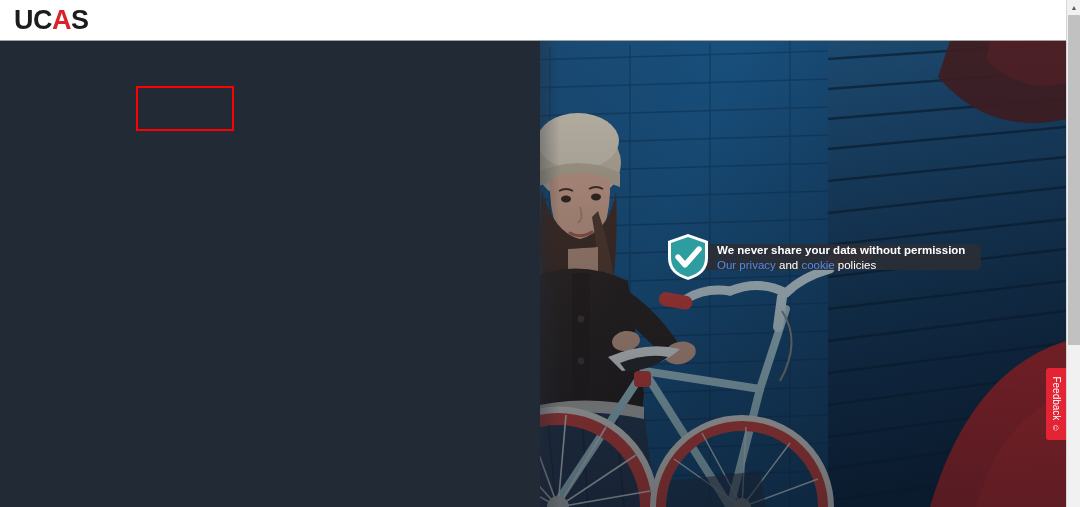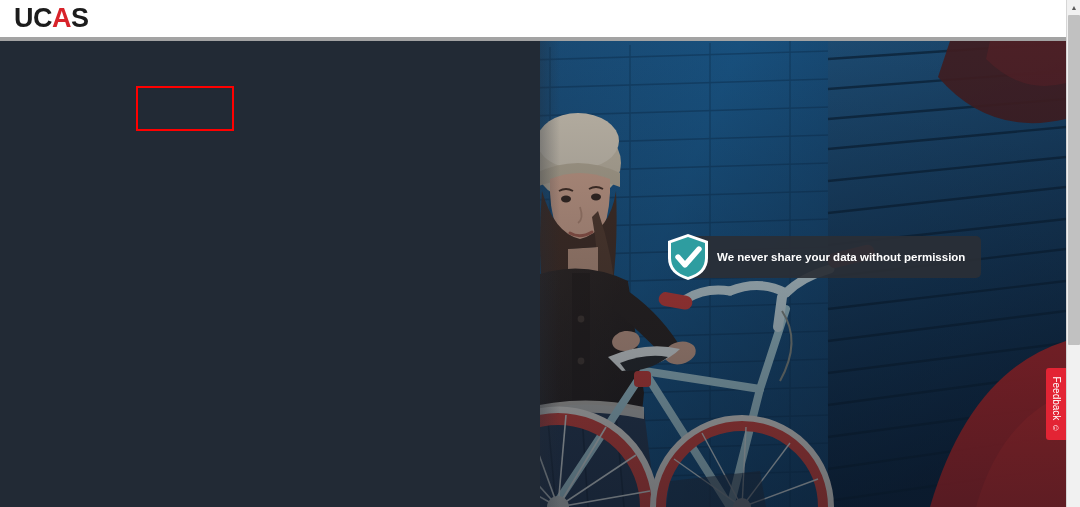--- a/index.html
+++ b/index.html
@@ -7,21 +7,21 @@
   body {
     font-family:"Liberation Sans", sans-serif;
     background:#222a35;
     position:relative;
   }
 
   
   .header {
     position:absolute; top:0; left:0; width:1066px; height:41px;
     background:#ffffff; display:flex; align-items:center;
-    border-bottom:4px solid #a3a3a3;
+    border-bottom:1px solid #a3a3a3;
   }
   .logo {
     margin-left:14px; font-size:27px; font-weight:700; letter-spacing:-0.5px;
     color:#1c1c1c; line-height:1; display:flex; align-items:baseline;
     font-family:"Liberation Sans", sans-serif;
   }
   .logo .chev { color:#d8232a; }
 
   .nav { margin-left:auto; display:flex; align-items:center; gap:0; padding-right:10px; }
   .nav-item {
@@ -110,21 +110,21 @@
   }
 
   
   .privacy {
     position:absolute; left:665px; top:232px; z-index:6;
     display:flex; align-items:center;
   }
   .shield { width:46px; height:50px; flex:none; z-index:2; }
   .privacy-box {
     background:rgba(42,46,54,0.93); border-radius:5px;
-    padding:9px 16px 9px 30px; margin-left:-24px; height:42px;
+    padding:9px 16px 9px 30px; margin-left:-24px; height:26px;
     display:flex; flex-direction:column; justify-content:center;
   }
   .privacy-l1 { font-size:11.5px; font-weight:700; color:#ffffff; white-space:nowrap; }
   .privacy-l2 { font-size:11.5px; color:#ffffff; white-space:nowrap; margin-top:3px; }
   .privacy-l2 a { color:#4d8bf0; text-decoration:none; cursor:pointer; }
 
   
   .feedback {
     position:absolute; right:14px; top:368px; width:20px; height:72px;
     background:#e32434; border-radius:3px 0 0 3px; z-index:8; cursor:pointer;
@@ -376,20 +376,21 @@
 </div>
 
 <div class="privacy">
   <svg class="shield" viewBox="0 0 46 50">
     <path d="M23,2 L43,9 L43,26 Q43,42 23,48 Q3,42 3,26 L3,9 Z" fill="#ffffff"></path>
     <path d="M23,5 L40,11 L40,26 Q40,40 23,45 Q6,40 6,26 L6,11 Z" fill="#2e9da0"></path>
     <path d="M13,25 L20,33 L34,17" stroke="#ffffff" stroke-width="5.4" fill="none" stroke-linecap="round" stroke-linejoin="round"></path>
   </svg>
   <div class="privacy-box">
     <div class="privacy-l1">We never share your data without permission</div>
+    <div class="privacy-l2"><a>Our privacy</a><span> and </span><a>cookie</a><span> policies</span></div>
   </div>
 </div>
 
 <div class="feedback">
   <div class="feedback-inner">
     <span>Feedback</span>
     <span class="smiley">☺</span>
   </div>
 </div>
 

